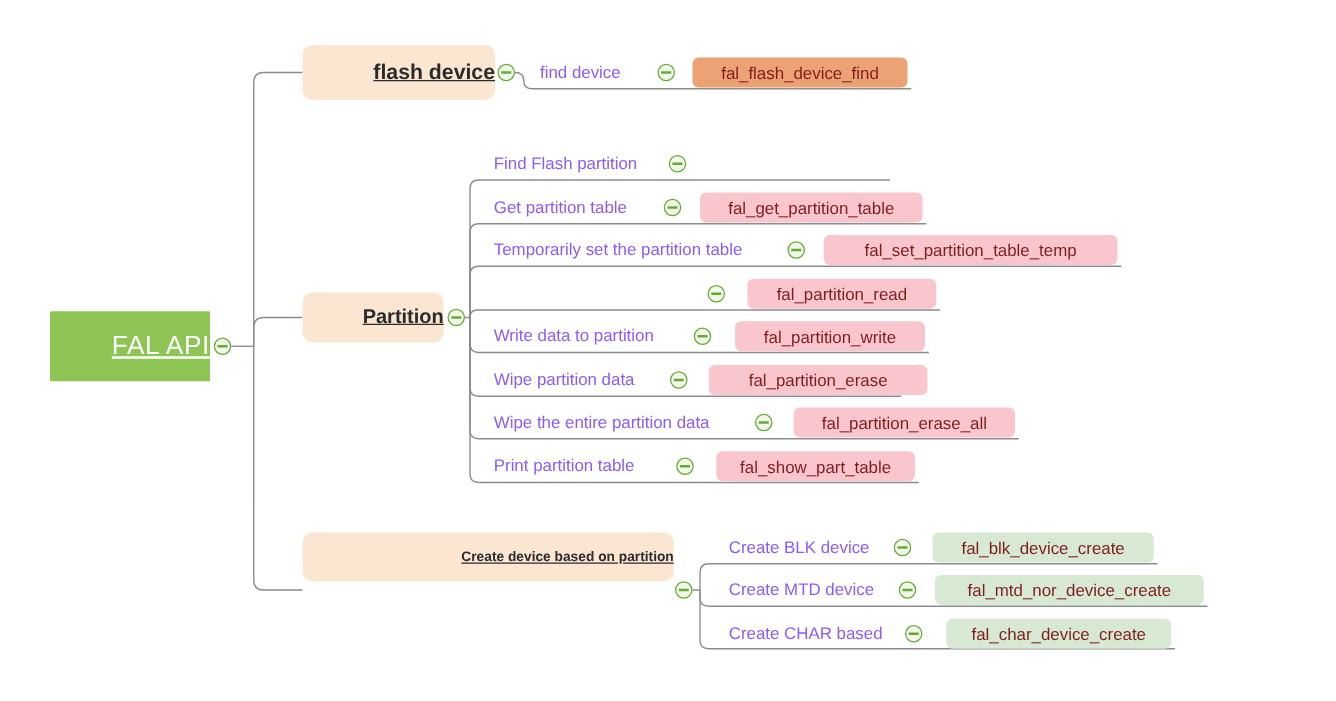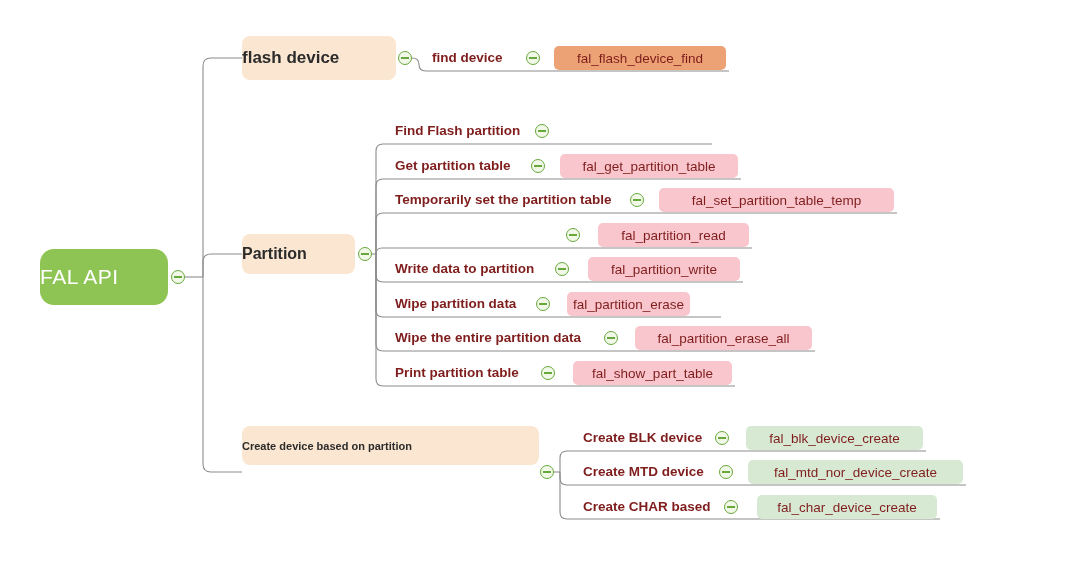--- a/index.html
+++ b/index.html
@@ -4,33 +4,33 @@
 <style>
   html,body { margin:0; padding:0; background:#ffffff; }
   .canvas {
     position:relative; width:1069px; height:561px; background:#ffffff;
     font-family:"Liberation Sans", sans-serif; overflow:hidden;
   }
   svg.links { position:absolute; left:0; top:0; width:1069px; height:561px; }
   svg.links path { fill:none; stroke:#8c8c8c; stroke-width:1.1; }
 
   .node {
-    position:absolute; display:flex; align-items:center; justify-content:flex-start;
-    box-sizing:border-box; white-space:nowrap; cursor:default;
+    position:absolute; display:flex; align-items:center; justify-content:flex-end;
+    box-sizing:border-box; white-space:nowrap; cursor:default;text-decoration:underline;
   }
   .root {
-    background:#8dc453; color:#ffffff; border-radius:14px;
+    background:#8dc453; color:#ffffff; border-radius:1px;
     font-size:21px; letter-spacing:0.5px;
   }
   .topic {
     background:#fbe7d1; color:#2b2b2b; border-radius:8px; font-weight:600;
   }
   .leaf-label {
     position:absolute; height:18px; line-height:18px; font-size:13.5px;
-    color:#7f1d1d; white-space:nowrap;font-weight:bold;
+    color:#8b5cf6; white-space:nowrap;
   }
   .func {
     position:absolute; height:24px; display:flex; align-items:center;
     justify-content:center; border-radius:5px; font-size:13.5px; color:#7f1d1d;
     white-space:nowrap; box-sizing:border-box;
   }
   .pink   { background:#f8c6cc; }
   .orange { background:#eca275; }
   .green  { background:#d8e9d3; }
 
@@ -106,21 +106,21 @@
 
   <div class="collapse" style="left:566px;top:228px"></div>
   <div class="func pink" style="left:598px;top:223px;width:151px">fal_partition_read</div>
 
   <div class="leaf-label" style="left:395px;top:260px">Write data to partition</div>
   <div class="collapse" style="left:555px;top:262px"></div>
   <div class="func pink" style="left:588px;top:257px;width:152px">fal_partition_write</div>
 
   <div class="leaf-label" style="left:395px;top:295px">Wipe partition data</div>
   <div class="collapse" style="left:536px;top:297px"></div>
-  <div class="func pink" style="left:567px;top:292px;width:123px">fal_partition_erase</div>
+  <div class="func pink" style="left:567px;top:292px;width:175px">fal_partition_erase</div>
 
   <div class="leaf-label" style="left:395px;top:329px">Wipe the entire partition data</div>
   <div class="collapse" style="left:604px;top:331px"></div>
   <div class="func pink" style="left:635px;top:326px;width:177px">fal_partition_erase_all</div>
 
   <div class="leaf-label" style="left:395px;top:364px">Print partition table</div>
   <div class="collapse" style="left:541px;top:366px"></div>
   <div class="func pink" style="left:573px;top:361px;width:159px">fal_show_part_table</div>
 
   <div class="node topic" style="left:242px;top:426px;width:297px;height:39px;font-size:11px">

